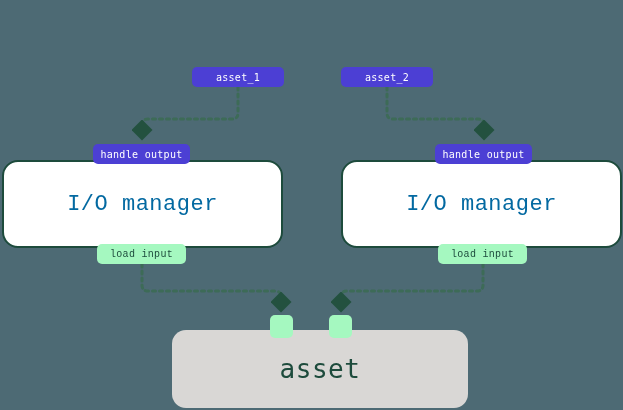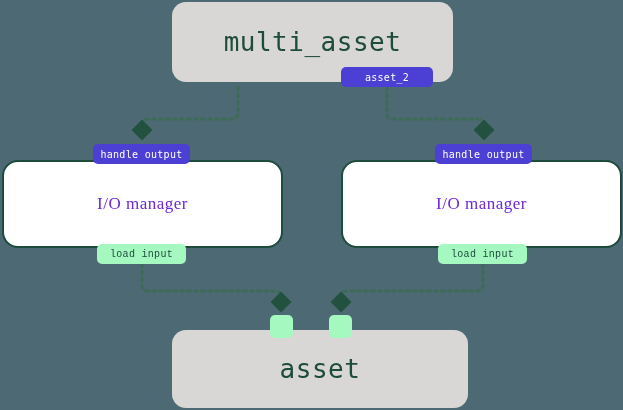--- a/index.html
+++ b/index.html
@@ -47,24 +47,24 @@
     color: #1d4b3c;
     letter-spacing: 0.5px;
     font-family: "DejaVu Sans Mono", "Liberation Mono", monospace;
   }
   .node-iomanager {
     background: #ffffff;
     border: 2px solid #1d4b3c;
     border-radius: 16px;
   }
   .node-iomanager .node-label {
-    font-size: 17px;
-    color: #6d28d9;
+    font-size: 22px;
+    color: #0369a1;
     letter-spacing: 0.5px;
-    font-family: Liberation Serif, serif;
+    font-family: Liberation Mono, monospace;
   }
   
   .badge {
     position: absolute;
     box-sizing: border-box;
     display: flex;
     align-items: center;
     justify-content: center;
     border-radius: 5px;
     font-size: 10px;
@@ -101,36 +101,36 @@
 
     <path d="M238,87 L238,113 Q238,119 232,119 L148,119 Q142,119 142,125 L142,130" fill="none" stroke="#3d6b57" stroke-width="3" stroke-dasharray="3 4" stroke-linecap="round" marker-end="url(#diamond)"></path>
 
     <path d="M387,87 L387,113 Q387,119 393,119 L478,119 Q484,119 484,125 L484,130" fill="none" stroke="#3d6b57" stroke-width="3" stroke-dasharray="3 4" stroke-linecap="round" marker-end="url(#diamond)"></path>
 
     <path d="M142,264 L142,285 Q142,291 148,291 L275,291 Q281,291 281,297 L281,302" fill="none" stroke="#3d6b57" stroke-width="3" stroke-dasharray="3 4" stroke-linecap="round" marker-end="url(#diamond)"></path>
 
     <path d="M483,264 L483,285 Q483,291 477,291 L347,291 Q341,291 341,297 L341,302" fill="none" stroke="#3d6b57" stroke-width="3" stroke-dasharray="3 4" stroke-linecap="round" marker-end="url(#diamond)"></path>
   </svg>
 
-  <div class="node node-asset" style="left:172px; top:2px; width:281px; height:80px;">
-    <span class="node-label">multi_asset</span>
-  </div>
 
   <div class="node node-iomanager" style="left:2px; top:160px; width:281px; height:88px;">
     <span class="node-label">I/O manager</span>
   </div>
 
   <div class="node node-iomanager" style="left:341px; top:160px; width:281px; height:88px;">
     <span class="node-label">I/O manager</span>
   </div>
 
   <div class="node node-asset" style="left:172px; top:330px; width:296px; height:78px;">
     <span class="node-label">asset</span>
   </div>
 
+  <div class="badge badge-purple" style="left:192px; top:67px; width:92px; height:20px;">
+    <span>asset_1</span>
+  </div>
 
   <div class="badge badge-purple" style="left:341px; top:67px; width:92px; height:20px;align-items:center;">
     <span>asset_2</span>
   </div>
 
   <div class="badge badge-purple" style="left:93px; top:144px; width:97px; height:20px;">
     <span>handle output</span>
   </div>
 
   <div class="badge badge-purple" style="left:435px; top:144px; width:97px; height:20px;">

